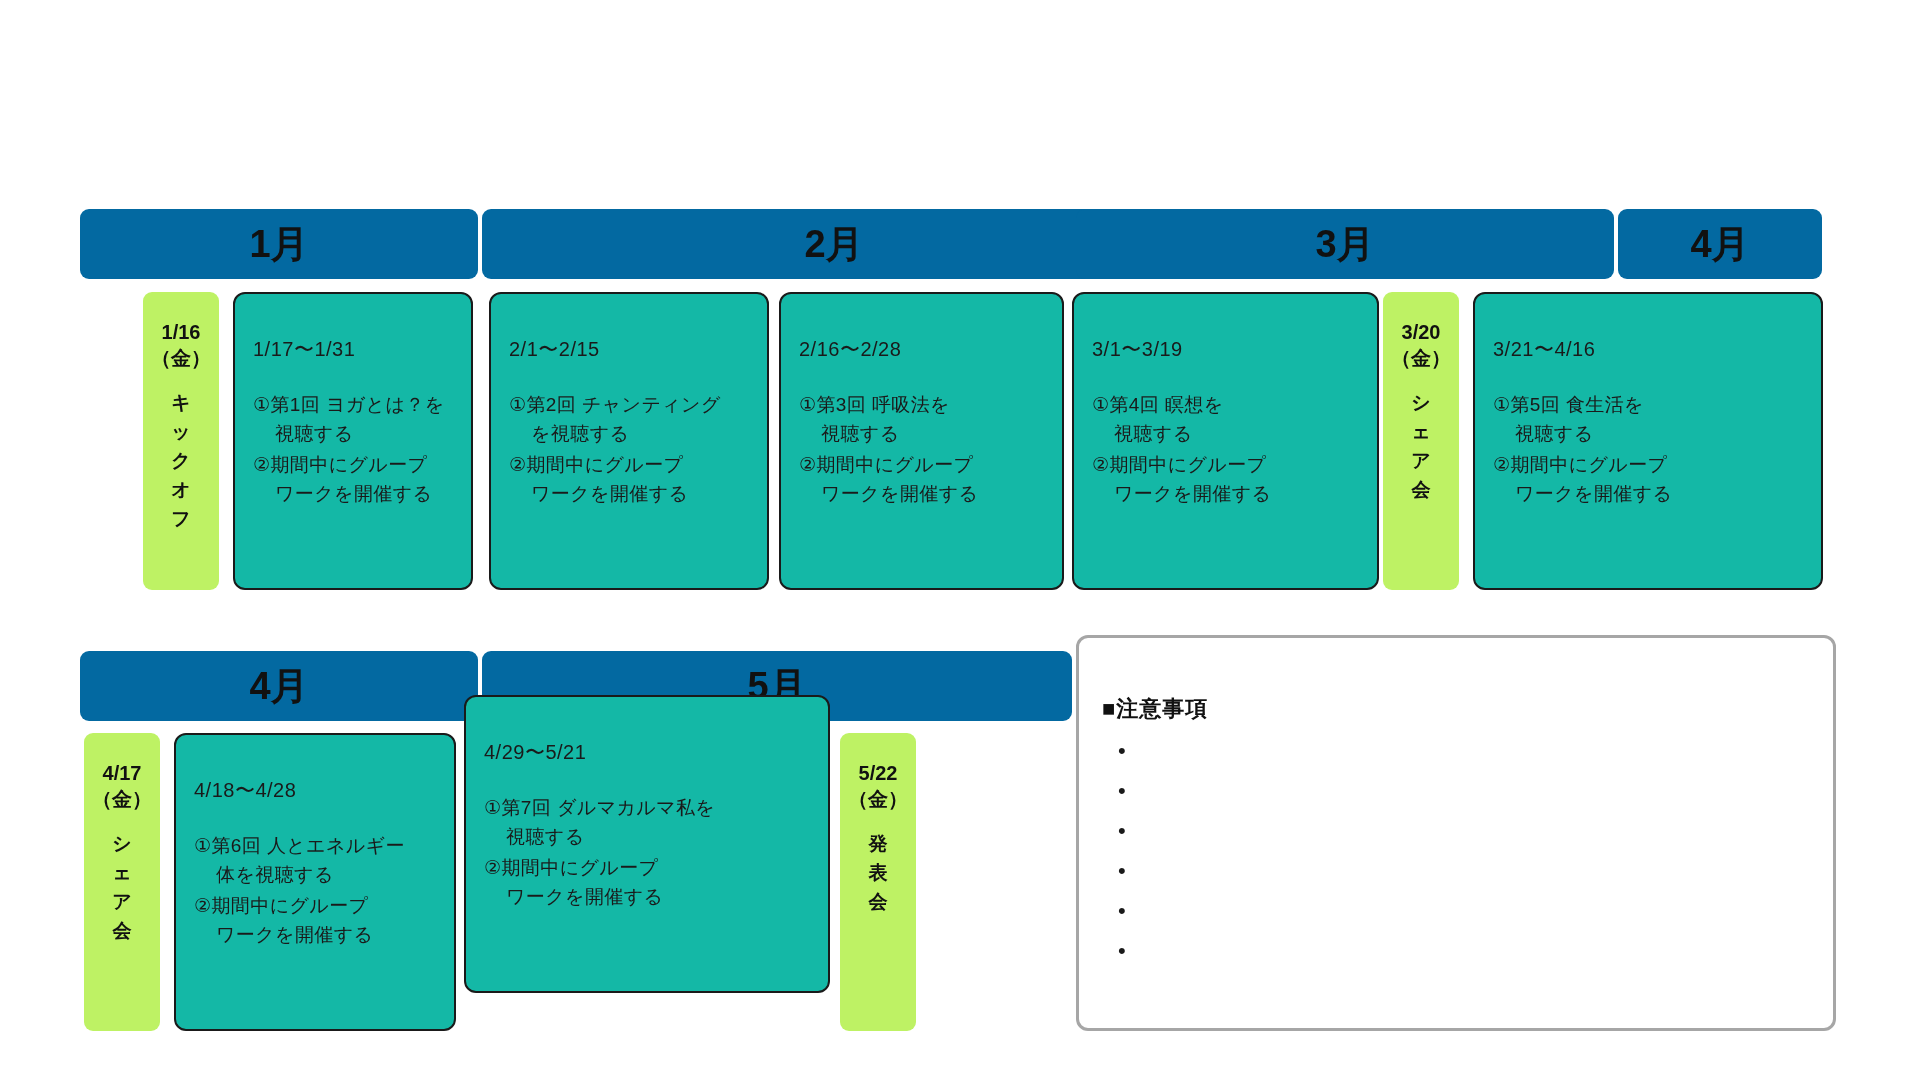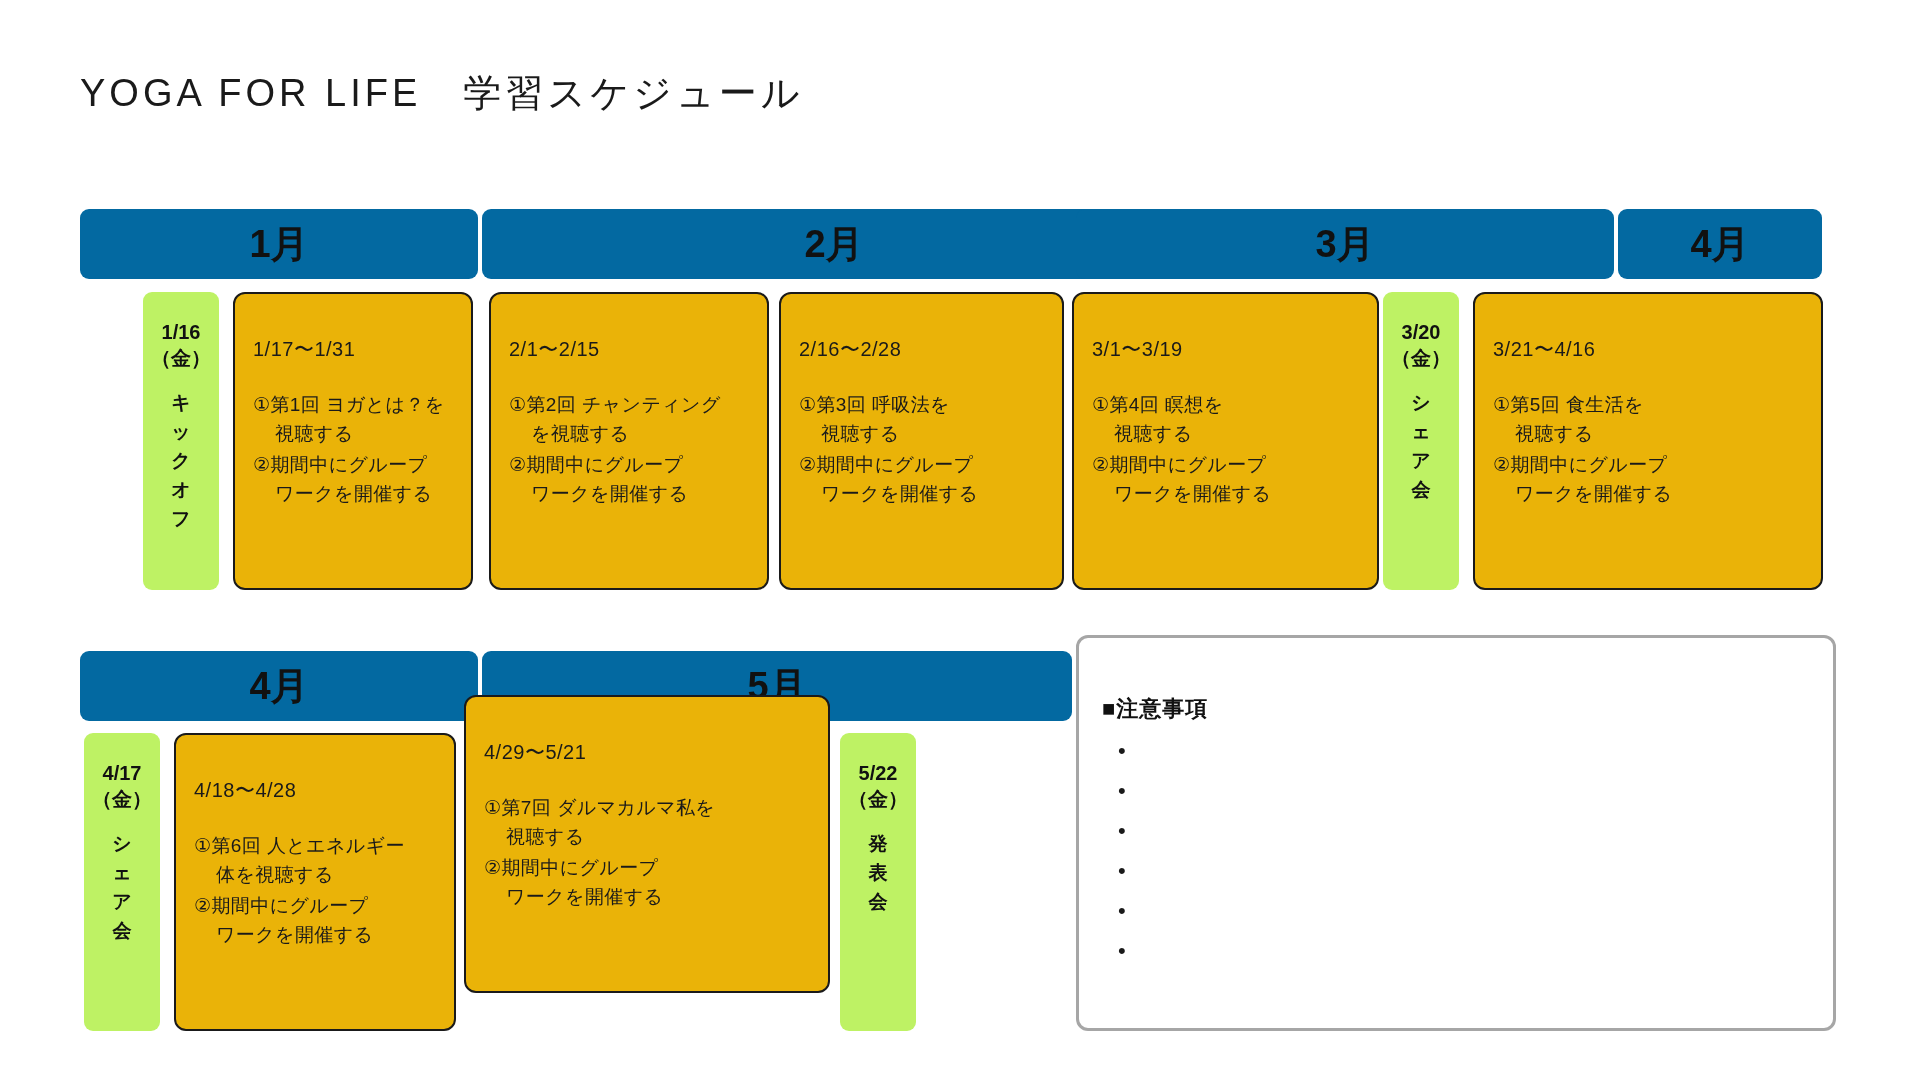--- a/index.html
+++ b/index.html
@@ -95,21 +95,21 @@
     font-weight: 600;
     line-height: 1.52;
     text-align: center;
     letter-spacing: 0px;
   }
   .teal-vtext span { display: block; }
 
   
   .task-card {
     position: absolute;
-    background: #eab308;
+    background: #14b8a6;
     border: 2.5px solid #1a1a1a;
     border-radius: 12px;
     box-sizing: border-box;
     padding: 42px 0 0 18px;
   }
   .card-range {
     font-size: 20px;
     font-weight: 400;
     letter-spacing: 0.5px;
     color: #1a1a1a;
@@ -161,21 +161,20 @@
     left: -22px;
     top: -4px;
     font-size: 22px;
     color: #1a1a1a;
   }
 </style>
 </head>
 <body>
 
 <div class="page-header">
-  <div class="page-title">YOGA FOR LIFE　学習スケジュール</div>
 </div>
 
 <div class="month-bar" style="left:80px;  top:196px; width:398px;">1月</div>
 <div class="month-bar" style="left:482px; top:196px; width:704px;">2月</div>
 <div class="month-bar" style="left:1076px;top:196px; width:538px;">3月</div>
 <div class="month-bar" style="left:1618px;top:196px; width:204px;">4月</div>
 
 <div class="teal-block" style="left:143px; top:292px; width:76px; height:298px;">
   <div class="teal-date">
     <span>1/16</span><br><span>（金）</span>

